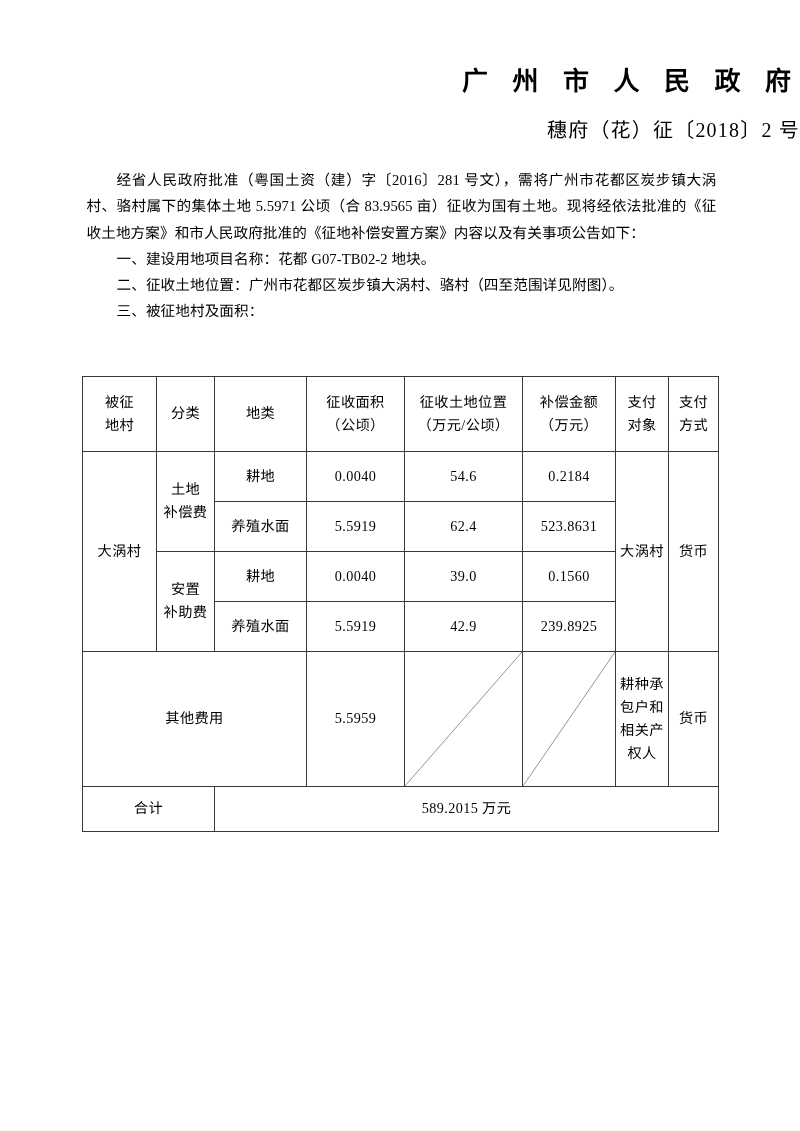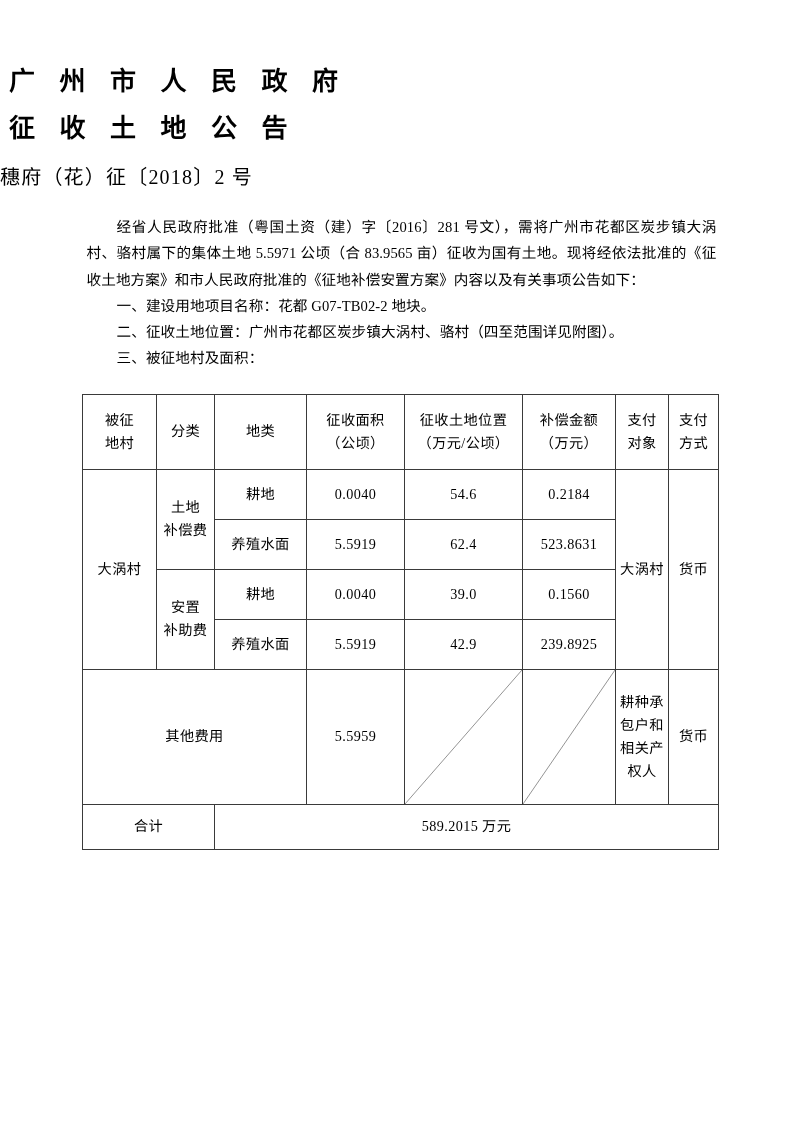--- a/index.html
+++ b/index.html
@@ -22,21 +22,21 @@
     height: 1131px;
     background: #ffffff;
     box-sizing: border-box;
     padding: 0;
     overflow: hidden;
   }
 
   
   .title-block {
     padding-top: 62px;
-    text-align: left;
+    text-align: right;
   }
   .doc-title {
     font-size: 26px;
     font-weight: bold;
     letter-spacing: 9px;
     line-height: 40px;
     text-indent: 9px;
     font-family: "Liberation Serif", "DejaVu Serif", serif;
   }
   .doc-title-2 {
@@ -77,20 +77,21 @@
   .table-wrap {
     margin: 0 auto;
     width: 636px;
     padding-top: 14px;
   }
   table.comp {
     border-collapse: collapse;
     width: 636px;
     table-layout: fixed;
     font-size: 14.2px;
+    margin-top: 29px;
   }
   table.comp td {
     border: 1px solid #3a3a3a;
     text-align: center;
     vertical-align: middle;
     padding: 3px 2px;
     line-height: 23px;
     letter-spacing: 0.4px;
   }
   td.hdr { height: 68px; }
@@ -116,21 +117,20 @@
 
   .num { font-family: "Liberation Serif", "DejaVu Serif", serif; }
 </style>
 </head>
 <body>
 
 <div class="page">
 
   <div class="title-block">
     <div class="doc-title">广 州 市 人 民 政 府</div>
-    <div class="doc-title-2">征 收 土 地 公 告</div>
     <div class="doc-number">穗府（花）征〔2018〕2 号</div>
   </div>
 
   <div class="body-wrap">
     <p class="para indent2">经省人民政府批准（粤国土资（建）字〔2016〕281 号文），需将广州市花都区炭步镇大涡村、骆村属下的集体土地 5.5971 公顷（合 83.9565 亩）征收为国有土地。现将经依法批准的《征收土地方案》和市人民政府批准的《征地补偿安置方案》内容以及有关事项公告如下：</p>
     <p class="para indent2">一、建设用地项目名称：花都 G07-TB02-2 地块。</p>
     <p class="para indent2">二、征收土地位置：广州市花都区炭步镇大涡村、骆村（四至范围详见附图）。</p>
     <p class="para indent2">三、被征地村及面积：</p>
   </div>
 

